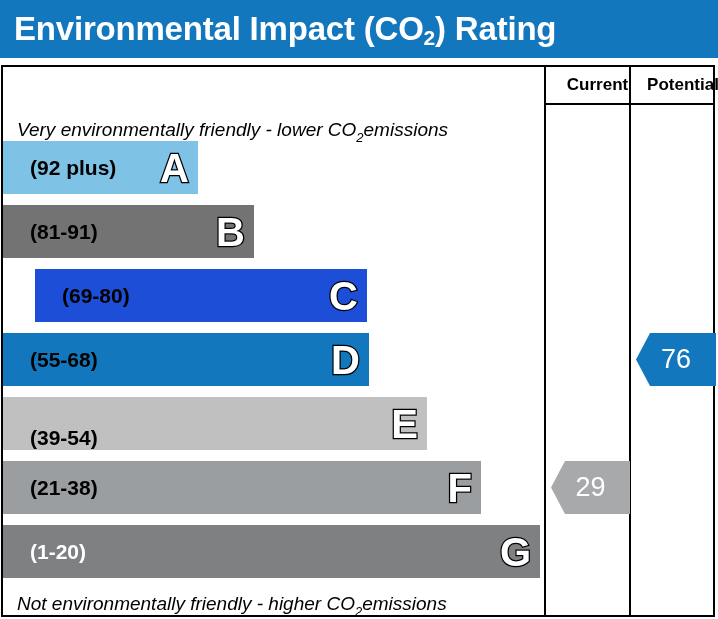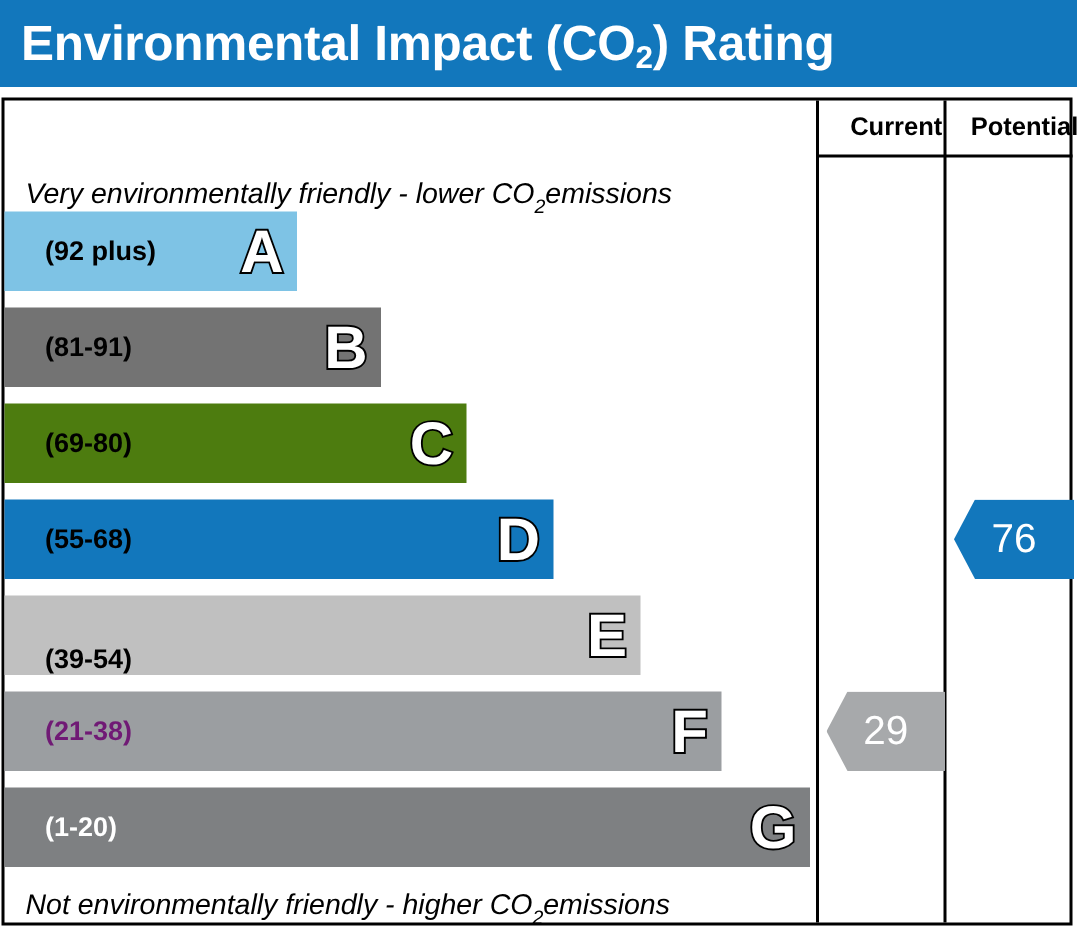--- a/index.html
+++ b/index.html
@@ -129,21 +129,21 @@
   .band {
     position: absolute;
     left: 0;
     height: 53px;
     display: flex;
     align-items: center;
     box-sizing: border-box;
   }
   .band-range {
     padding-left: 27px;
-    font-size: 18px;
+    font-size: 21px;
     font-weight: bold;
     white-space: nowrap;
   }
   .band-letter {
     position: absolute;
     right: 9px;
     top: 50%;
     transform: translateY(-50%);
     font-size: 40px;
     font-weight: bold;
@@ -201,34 +201,34 @@
 
     <div class="bands" id="bands">
         <div class="band" style="top: 0px; width: 195px; background: rgb(126, 195, 229);">
           <span class="band-range" style="color: rgb(0, 0, 0);">(92 plus)</span>
           <span class="band-letter">A</span>
         </div>
         <div class="band" style="top: 64px; width: 251px; background: #737373;">
           <span class="band-range" style="color: rgb(0, 0, 0);">(81-91)</span>
           <span class="band-letter">B</span>
         </div>
-        <div class="band" style="top: 128px; width: 308px; background: #4d7c0f;">
+        <div class="band" style="top: 128px; width: 332px; background: #1d4ed8; margin-left: 32px;">
           <span class="band-range" style="color: rgb(0, 0, 0);">(69-80)</span>
           <span class="band-letter">C</span>
         </div>
         <div class="band" style="top: 192px; width: 366px; background: rgb(18, 119, 188);">
           <span class="band-range" style="color: rgb(0, 0, 0);">(55-68)</span>
           <span class="band-letter">D</span>
         </div>
         <div class="band" style="top: 256px; width: 424px; background: rgb(192, 192, 192); align-items: flex-end;">
           <span class="band-range" style="color: rgb(0, 0, 0);">(39-54)</span>
           <span class="band-letter">E</span>
         </div>
         <div class="band" style="top: 320px; width: 478px; background: rgb(155, 158, 161);">
-          <span class="band-range" style="color: #701a75;">(21-38)</span>
+          <span class="band-range" style="color: #000000;">(21-38)</span>
           <span class="band-letter">F</span>
         </div>
         <div class="band" style="top: 384px; width: 537px; background: rgb(126, 128, 130);">
           <span class="band-range" style="color: rgb(255, 255, 255);">(1-20)</span>
           <span class="band-letter">G</span>
         </div>
       </div>
 
     <div class="caption bottom">
         <span>Not environmentally friendly - higher CO</span>

